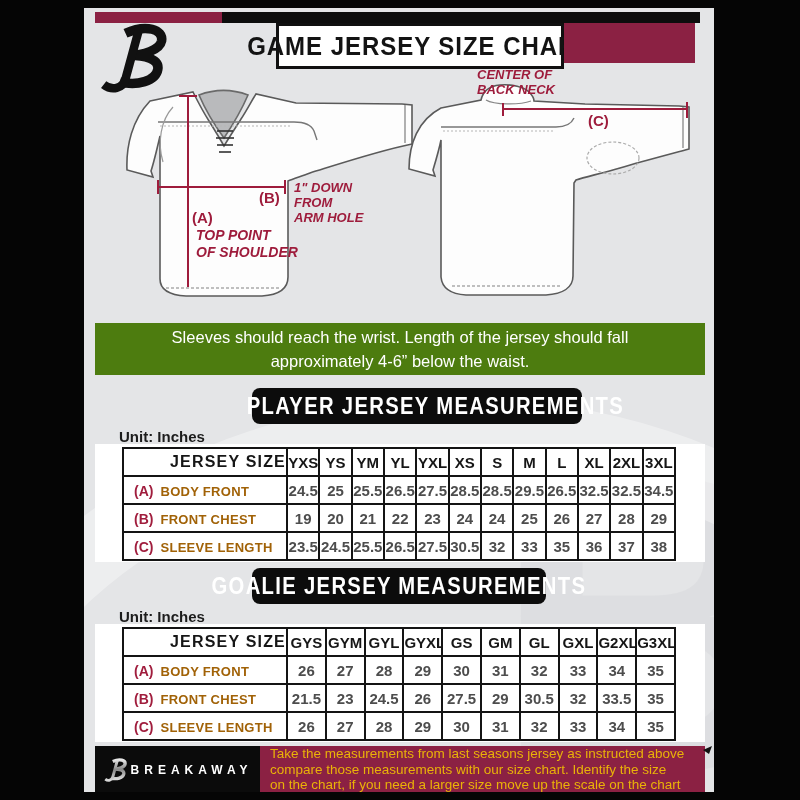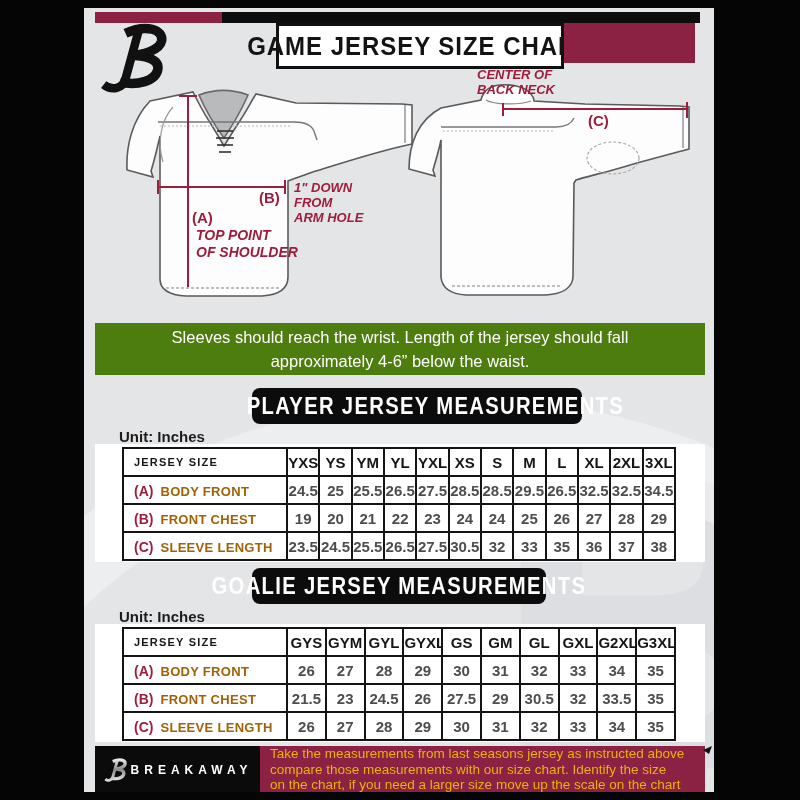--- a/index.html
+++ b/index.html
@@ -40,21 +40,21 @@
   .unit{width:630px;font-size:15px;font-weight:700;color:#1c1c1c;z-index:2;margin-left:35px;}
 
   
   .tpanel{left:11px;width:610px;height:118px;background:#fff;z-index:1;}
   .twrap{left:38px;width:554px;z-index:2;}
   table.size-table{border-collapse:collapse;table-layout:fixed;width:554px;background:#fff;}
   table.size-table th,table.size-table td{border:2px solid #141414;height:26px;text-align:center;
       font-size:15px;font-weight:700;color:#161616;padding:0;overflow:hidden;white-space:nowrap;}
   table.size-table td.num{color:#4d4d4d;}
   table.size-table .rowhead{width:152px;text-align:left;padding-left:10px;}
-  table.size-table th.rowhead{text-align:left;font-size:11px;letter-spacing:1.2px;font-weight:700;}
+  table.size-table th.rowhead{text-align:right;font-size:16px;letter-spacing:1.2px;font-weight:700;}
   .key{color:#a01d3d;font-weight:700;font-size:14px;margin-right:7px;}
   .lbl{font-size:13px;font-weight:700;letter-spacing:.3px;color:#a16207;}
 
   
   .foot-black{left:11px;top:738px;width:165px;height:47px;background:#0b0b0b;z-index:2;
               display:flex;align-items:center;justify-content:center;gap:2px;}
   .brand{color:#fff;font-size:12px;font-weight:700;letter-spacing:5px;white-space:nowrap;}
   .foot-maroon{left:176px;top:738px;width:445px;height:47px;background:#8b2143;z-index:2;
                display:flex;flex-direction:column;justify-content:center;padding-left:10px;box-sizing:border-box;}
   .foot-maroon div{color:#eab308;font-size:13.5px;line-height:15.4px;white-space:nowrap;}

